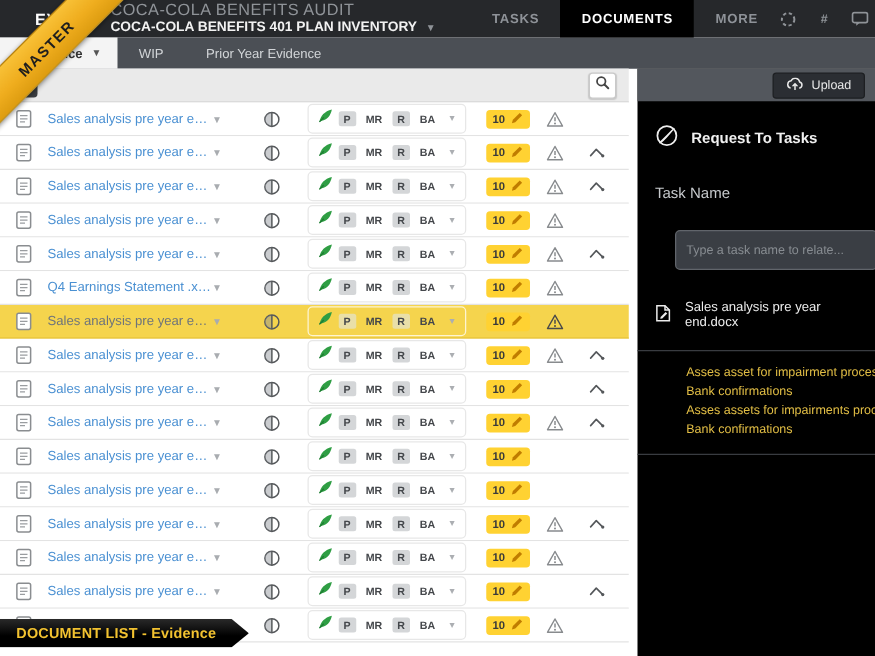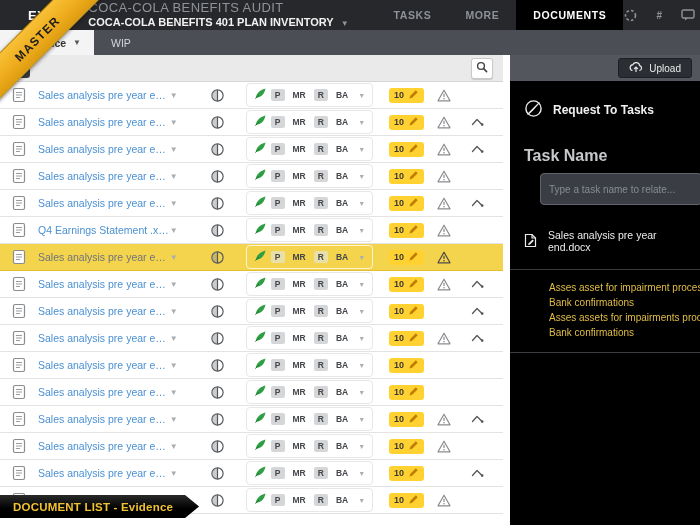--- a/index.html
+++ b/index.html
@@ -59,21 +59,21 @@
   .cell-warn{width:46px;display:flex;justify-content:center;}
   .cell-pen{width:34px;display:flex;justify-content:center;}
 
   
   .panel{width:190px;margin-left:7px;background:#000000;display:flex;flex-direction:column;}
   .panel-strip{height:26px;background:#53575D;display:flex;align-items:center;justify-content:flex-end;padding:0 8px;}
   .upload-btn{display:flex;align-items:center;gap:6px;background:#2B2E33;border:1px solid #1D1F22;
     color:#E9E9E9;font-size:10px;padding:3px 10px;border-radius:3px;cursor:pointer;}
   .panel-body{padding:12px 14px;display:flex;flex-direction:column;}
   .panel-title{display:flex;align-items:center;gap:10px;color:#F0F0F0;font-weight:bold;font-size:12px;margin:6px 0 26px;}
-  .task-label{font-size:16px;color:#C6C9CC;margin-bottom:8px;font-weight:bold;}
+  .task-label{font-size:12px;color:#C6C9CC;margin-bottom:23px;}
   .task-input{width:100%;box-sizing:border-box;background:#3A3E44;border:1px solid #61656B;border-radius:4px;
     height:32px;color:#CCC;font-size:10px;padding:0 8px;outline:none;font-family:"Liberation Sans",sans-serif;margin-left:16px;}
   .task-input::placeholder{color:#878C91;}
   .doc-row{display:flex;align-items:center;gap:11px;color:#ECECEC;font-size:10.5px;margin:24px 0 12px;}
   .pdivider{border-top:1px solid #393C41;margin:4px -14px;}
   .links{padding:8px 0 10px 25px;display:flex;flex-direction:column;gap:4px;}
   .tlink{color:#E2BE45;font-size:10px;cursor:pointer;white-space:nowrap;}
 
   
   .ribbon{position:absolute;left:-63px;top:22px;width:200px;height:31px;transform:rotate(-45deg);
@@ -98,22 +98,22 @@
   <div class="header">
     <div class="logo">EY</div>
     <div class="title-block">
       <div class="eng-small">COCA-COLA BENEFITS AUDIT</div>
       <div class="eng-title">
         <span>COCA-COLA BENEFITS 401 PLAN INVENTORY</span><span class="caret">▼</span>
       </div>
     </div>
     <div class="nav">
       <div class="nav-item">TASKS</div>
+      <div class="nav-item active">DOCUMENTS</div>
       <div class="nav-item">MORE</div>
-      <div class="nav-item active">DOCUMENTS</div>
     </div>
     <div class="header-icons">
       <span class="hicon">
         <svg width="13" height="13" viewBox="0 0 13 13">
             <circle cx="6.5" cy="6.5" r="5" fill="none" stroke="#8F9398" stroke-width="1.6" stroke-dasharray="2.6 2.1"></circle>
           </svg>
       </span>
       <span class="hicon">#</span>
       <span class="hicon">
         <svg width="14" height="12" viewBox="0 0 14 12">
@@ -124,20 +124,21 @@
 
     </div>
   </div>
 
   <div class="tabstrip">
     <div class="tab active">
       <span>Evidence</span>
         <span class="caret">▼</span>
     </div>
     <div class="tab">WIP</div>
+    <div class="tab">Prior Year Evidence</div>
   </div>
 
   <div class="content">
 
     <div class="table-area">
       <div class="toolbar">
         <div class="chip dark">
           <span>
             <svg width="11" height="11" viewBox="0 0 11 11">
                 <path d="M0.5 0.5 H10.5 L6.8 4.8 V10 L4.2 8.4 V4.8 Z" fill="#fff"></path>

